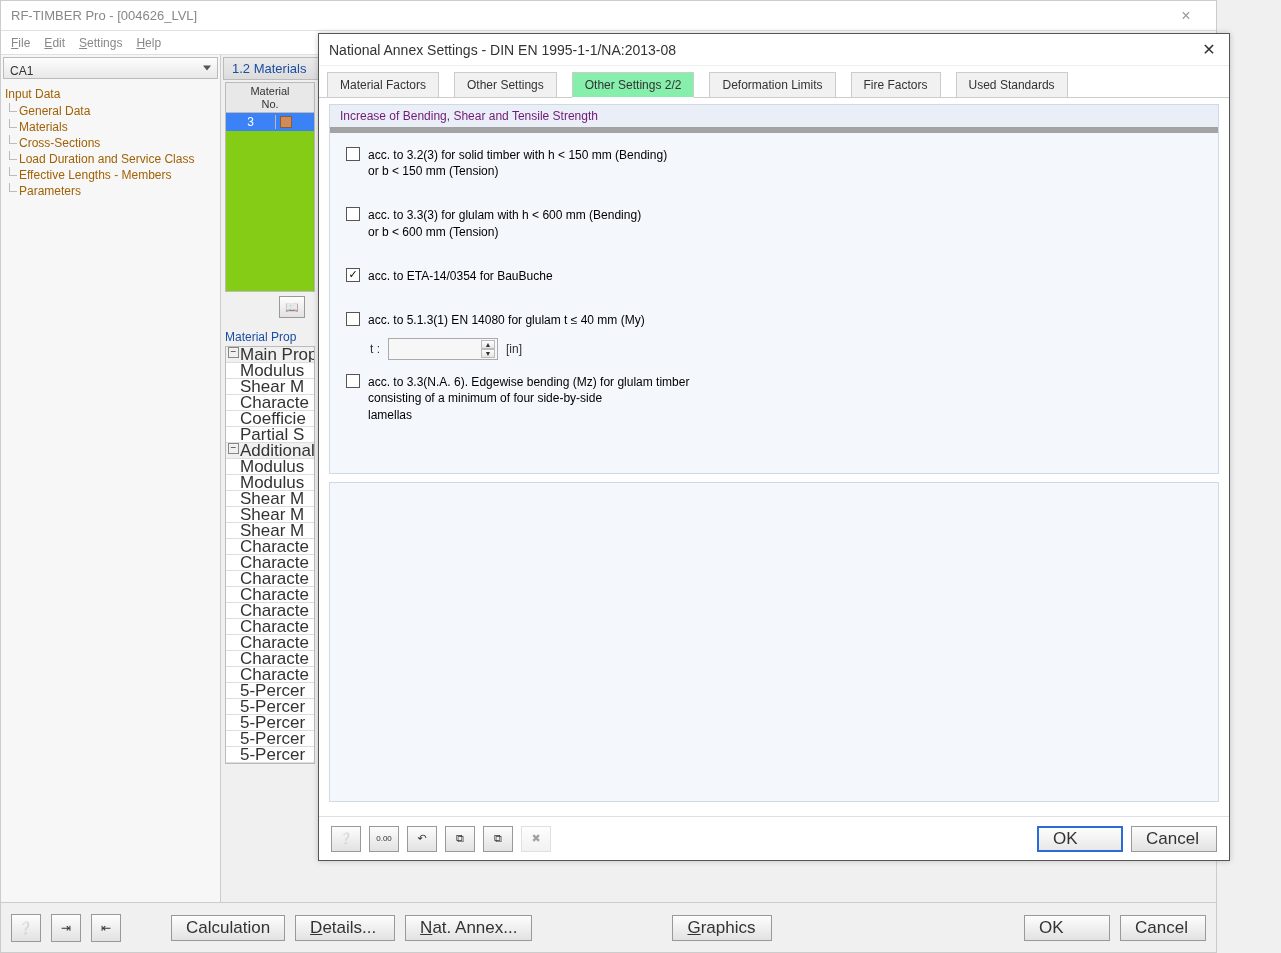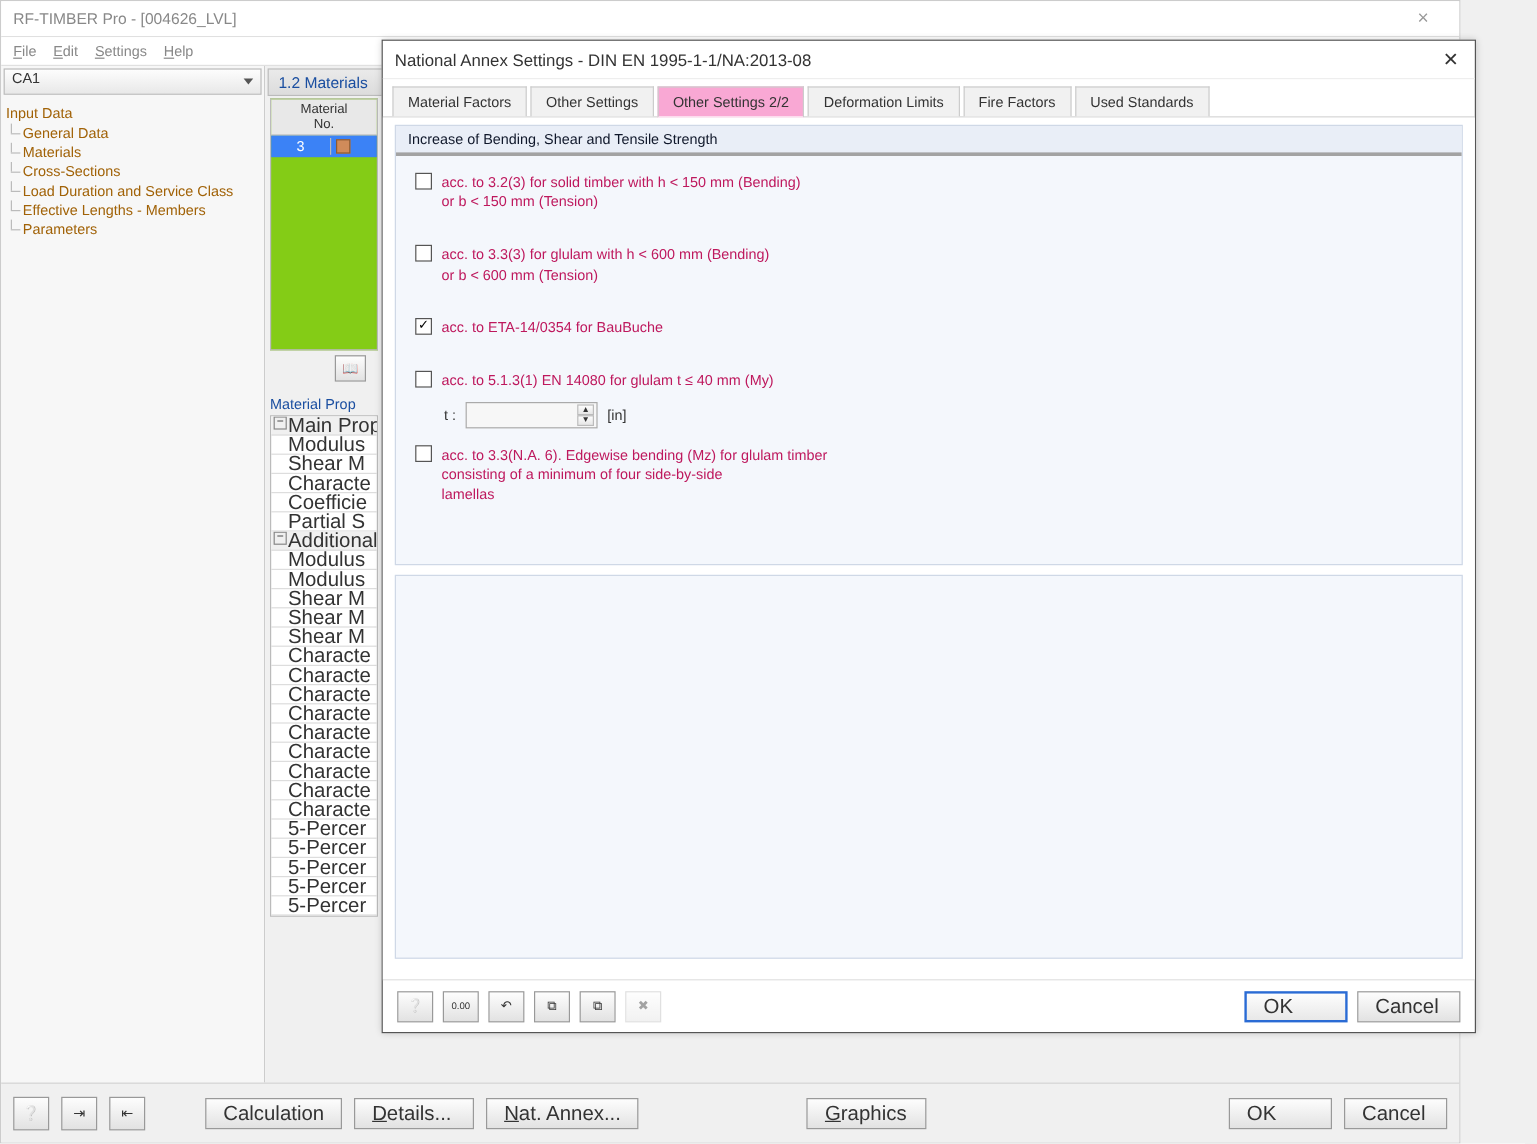--- a/index.html
+++ b/index.html
@@ -11,21 +11,21 @@
 .main-titlebar .close-x { width: 40px; text-align: center; font-size: 16px; color: #999; }
 
 .menubar { height: 24px; display: flex; align-items: center; gap: 14px; padding: 0 10px; background: #fff; border-bottom: 1px solid #e0e0e0; color: #888; }
 .menubar span { cursor: default; }
 .menubar span u { text-decoration: underline; }
 
 .content-row { display: flex; height: calc(100% - 30px - 24px - 50px); }
 
 
 .nav-col { width: 220px; border-right: 1px solid #ccc; background: #f7f7f7; display: flex; flex-direction: column; }
-.combo { margin: 2px; height: 22px; border: 1px solid #bbb; background: linear-gradient(#fdfdfd,#e8e8e8); display:flex; align-items:flex-start; padding: 0 6px; font-size:12px; position:relative;}
+.combo { margin: 2px; height: 22px; border: 1px solid #bbb; background: linear-gradient(#fdfdfd,#e8e8e8); display:flex; align-items:flex-end; padding: 0 6px; font-size:12px; position:relative;}
 .combo::after { content:""; position:absolute; right:6px; top:50%; width:0;height:0;border-left:4px solid transparent;border-right:4px solid transparent;border-top:5px solid #555; transform:translateY(-50%);}
 .tree { padding: 6px 4px; font-size: 12px; color: #a16207; }
 .tree .root { font-weight: normal; margin-bottom: 2px; }
 .tree .node { padding: 1px 0 1px 14px; position: relative; cursor: default; }
 .tree .node::before { content:""; position:absolute; left:4px; top:0; bottom:50%; width:1px; background:#bbb; }
 .tree .node::after { content:""; position:absolute; left:4px; top:50%; width:8px; height:1px; background:#bbb; }
 
 
 .panel-col { flex:1; display:flex; flex-direction:column; background:#f0f0f0; }
 .panel-header { background: linear-gradient(#eaeaea,#dcdcdc); border: 1px solid #bbb; padding: 3px 8px; font-size: 13px; color: #1a4ea0; margin: 2px; }
@@ -52,29 +52,29 @@
 
 
 .kip-unit { position:absolute; right:30px; top:790px; font-size:12px; color:#333;}
 
 
 .dialog { position:absolute; left: 317px; top: 32px; width: 912px; height: 828px; background:#fff; border:1px solid #555; box-shadow: 0 0 6px rgba(0,0,0,0.2); display:flex; flex-direction:column;}
 .dialog-title { height: 32px; display:flex; align-items:center; padding: 0 10px; font-size: 14px; color:#333; border-bottom: 1px solid #eee;}
 .dialog-title .t { flex:1; }
 .dialog-title .x { width:20px; text-align:center; font-size:16px; cursor:default;}
 
-.tabstrip { height: 28px; display:flex; align-items:flex-end; padding: 0 8px; border-bottom: 1px solid #ccc; gap: 4px; margin-top:4px;text-align:center;}
+.tabstrip { height: 28px; display:flex; align-items:flex-end; padding: 0 8px; border-bottom: 1px solid #ccc; gap: 16px; margin-top:4px;text-align:center;}
 .tab { padding: 5px 12px; font-size: 12px; color:#333; background:#f1f1f1; border:1px solid #ccc; border-bottom:none; margin-right: -1px; cursor:default;}
-.tab.active { background:#f9a8d4; border-bottom:1px solid #fff; position:relative; top:1px;}
+.tab.active { background:#86efac; border-bottom:1px solid #fff; position:relative; top:1px;}
 
 .dialog-body { flex:1; padding: 6px 10px; background:#fff; overflow:hidden;}
 .groupbox { border:1px solid #cfd8e6; background:#f4f7fc; }
-.groupbox .gtitle { padding: 4px 10px; color:#0f172a; font-size:12px; border-bottom:3px solid #a3a3a3; background:#e9eef7;}
+.groupbox .gtitle { padding: 4px 10px; color:#701a75; font-size:12px; border-bottom:6px solid #a3a3a3; background:#e9eef7;}
 .groupbox .gbody { padding: 14px 16px 8px 16px; min-height: 340px; }
-.opt { display:flex; align-items:flex-start; gap:8px; margin-bottom: 6px; font-size:12px; color:#be185d;}
+.opt { display:flex; align-items:flex-start; gap:8px; margin-bottom: 6px; font-size:12px; color:#000000;}
 .opt .cbx { width:14px; height:14px; border:1px solid #555; background:#fff; flex-shrink:0; display:flex;align-items:center;justify-content:center; font-size:11px; line-height:1;}
 .opt .cbx.checked::after { content:"✓"; color:#000;}
 .opt .lines { line-height:1.35; }
 .opt .lines .sub { margin-left: 0; }
 .opt-group { margin-bottom: 28px; }
 .t-input-row { display:flex; align-items:center; gap:8px; margin: 10px 0 20px 24px; font-size:12px;}
 .numfield { width:110px; height:22px; border:1px solid #aaa; background:#f7f7f7; position:relative;}
 .spin { position:absolute; right:2px; top:1px; bottom:1px; width:14px; display:flex; flex-direction:column; }
 .spin span { flex:1; border:1px solid #bbb; background:linear-gradient(#fdfdfd,#e6e6e6); font-size:7px; display:flex;align-items:center;justify-content:center;}
 

